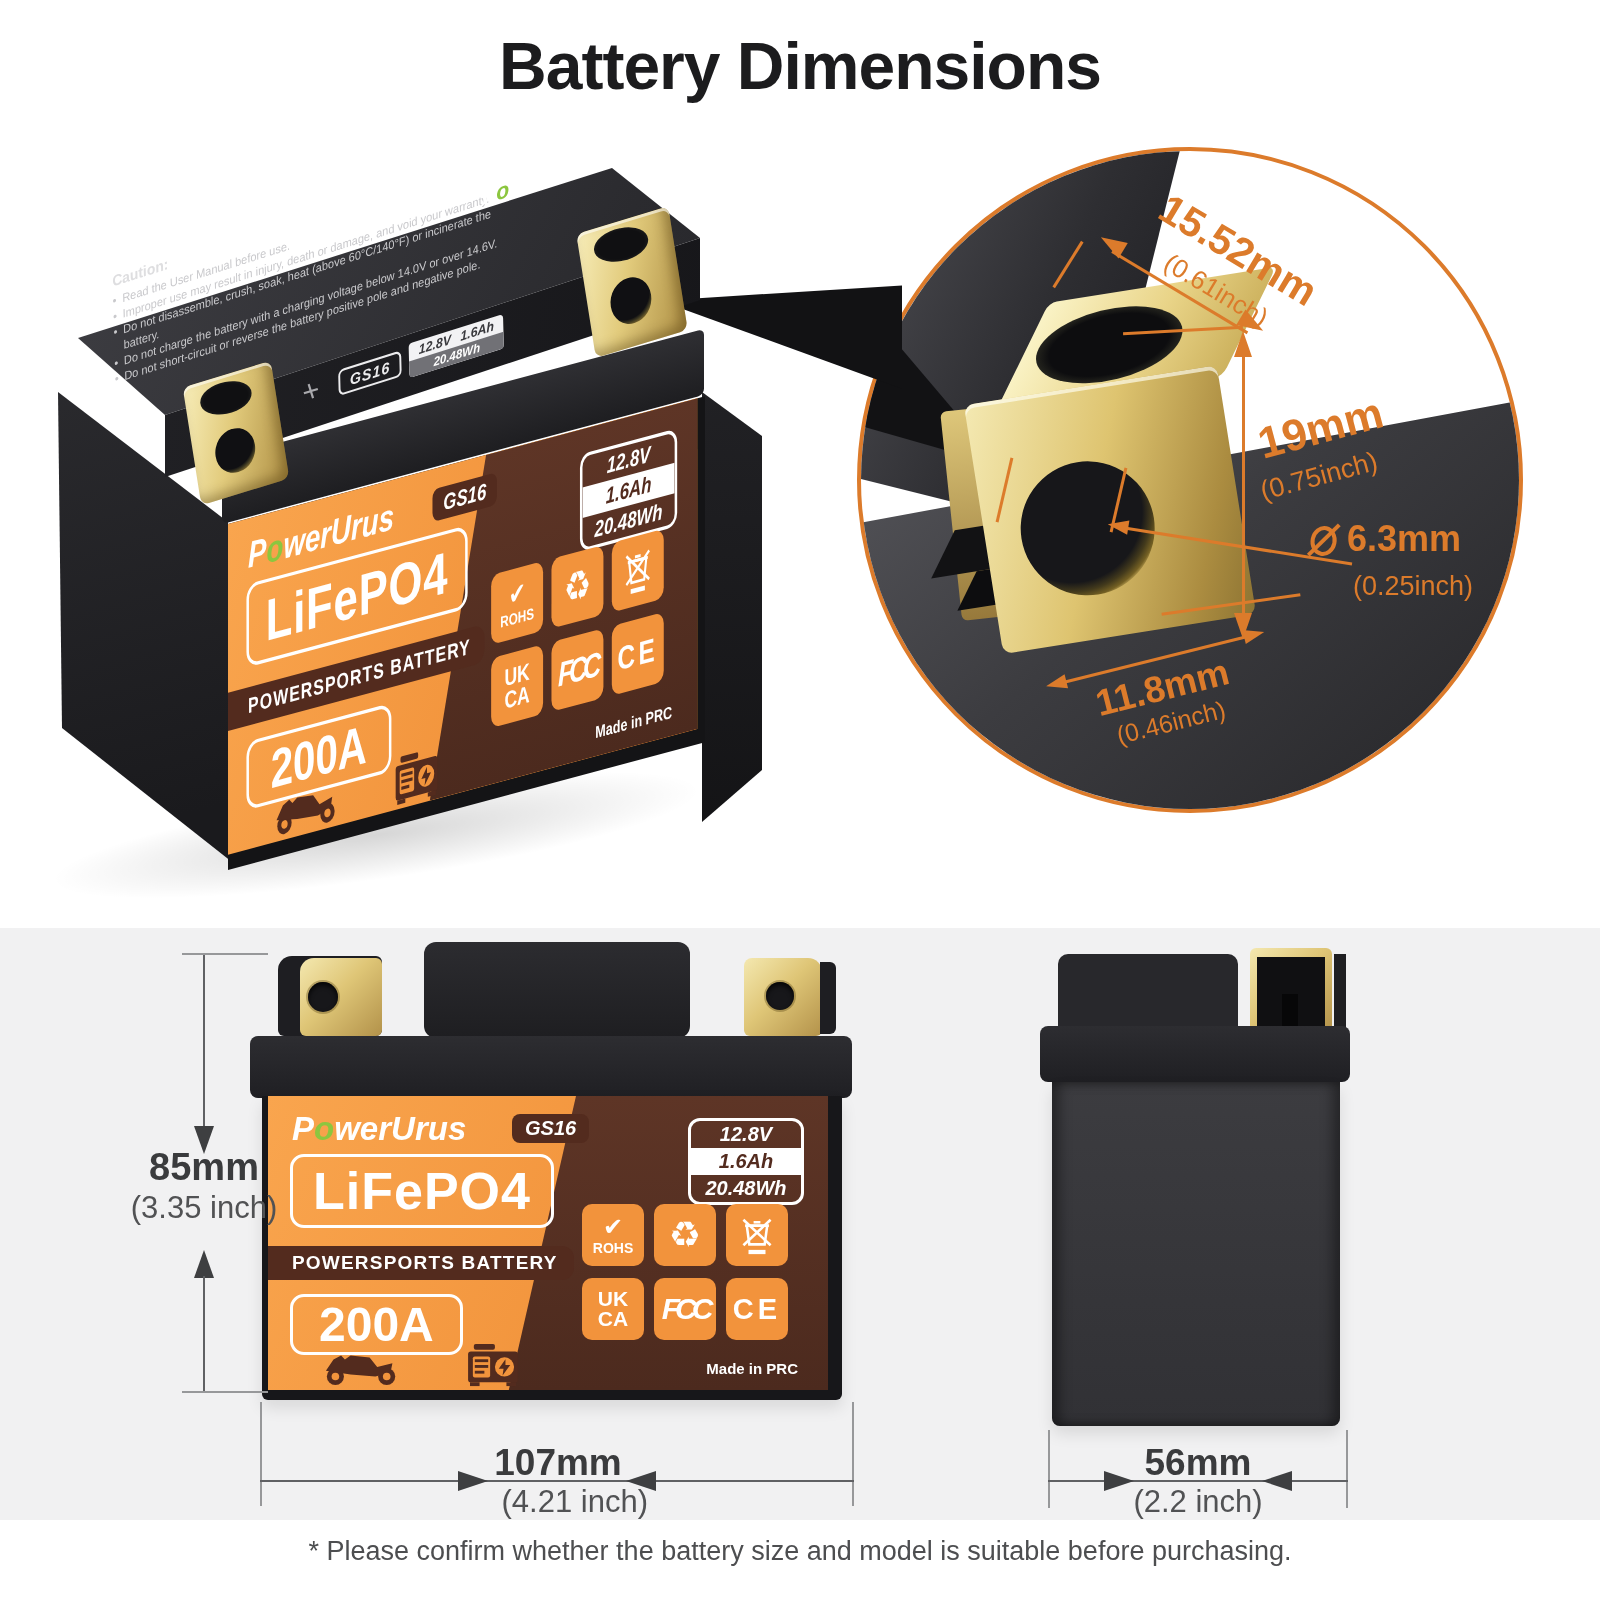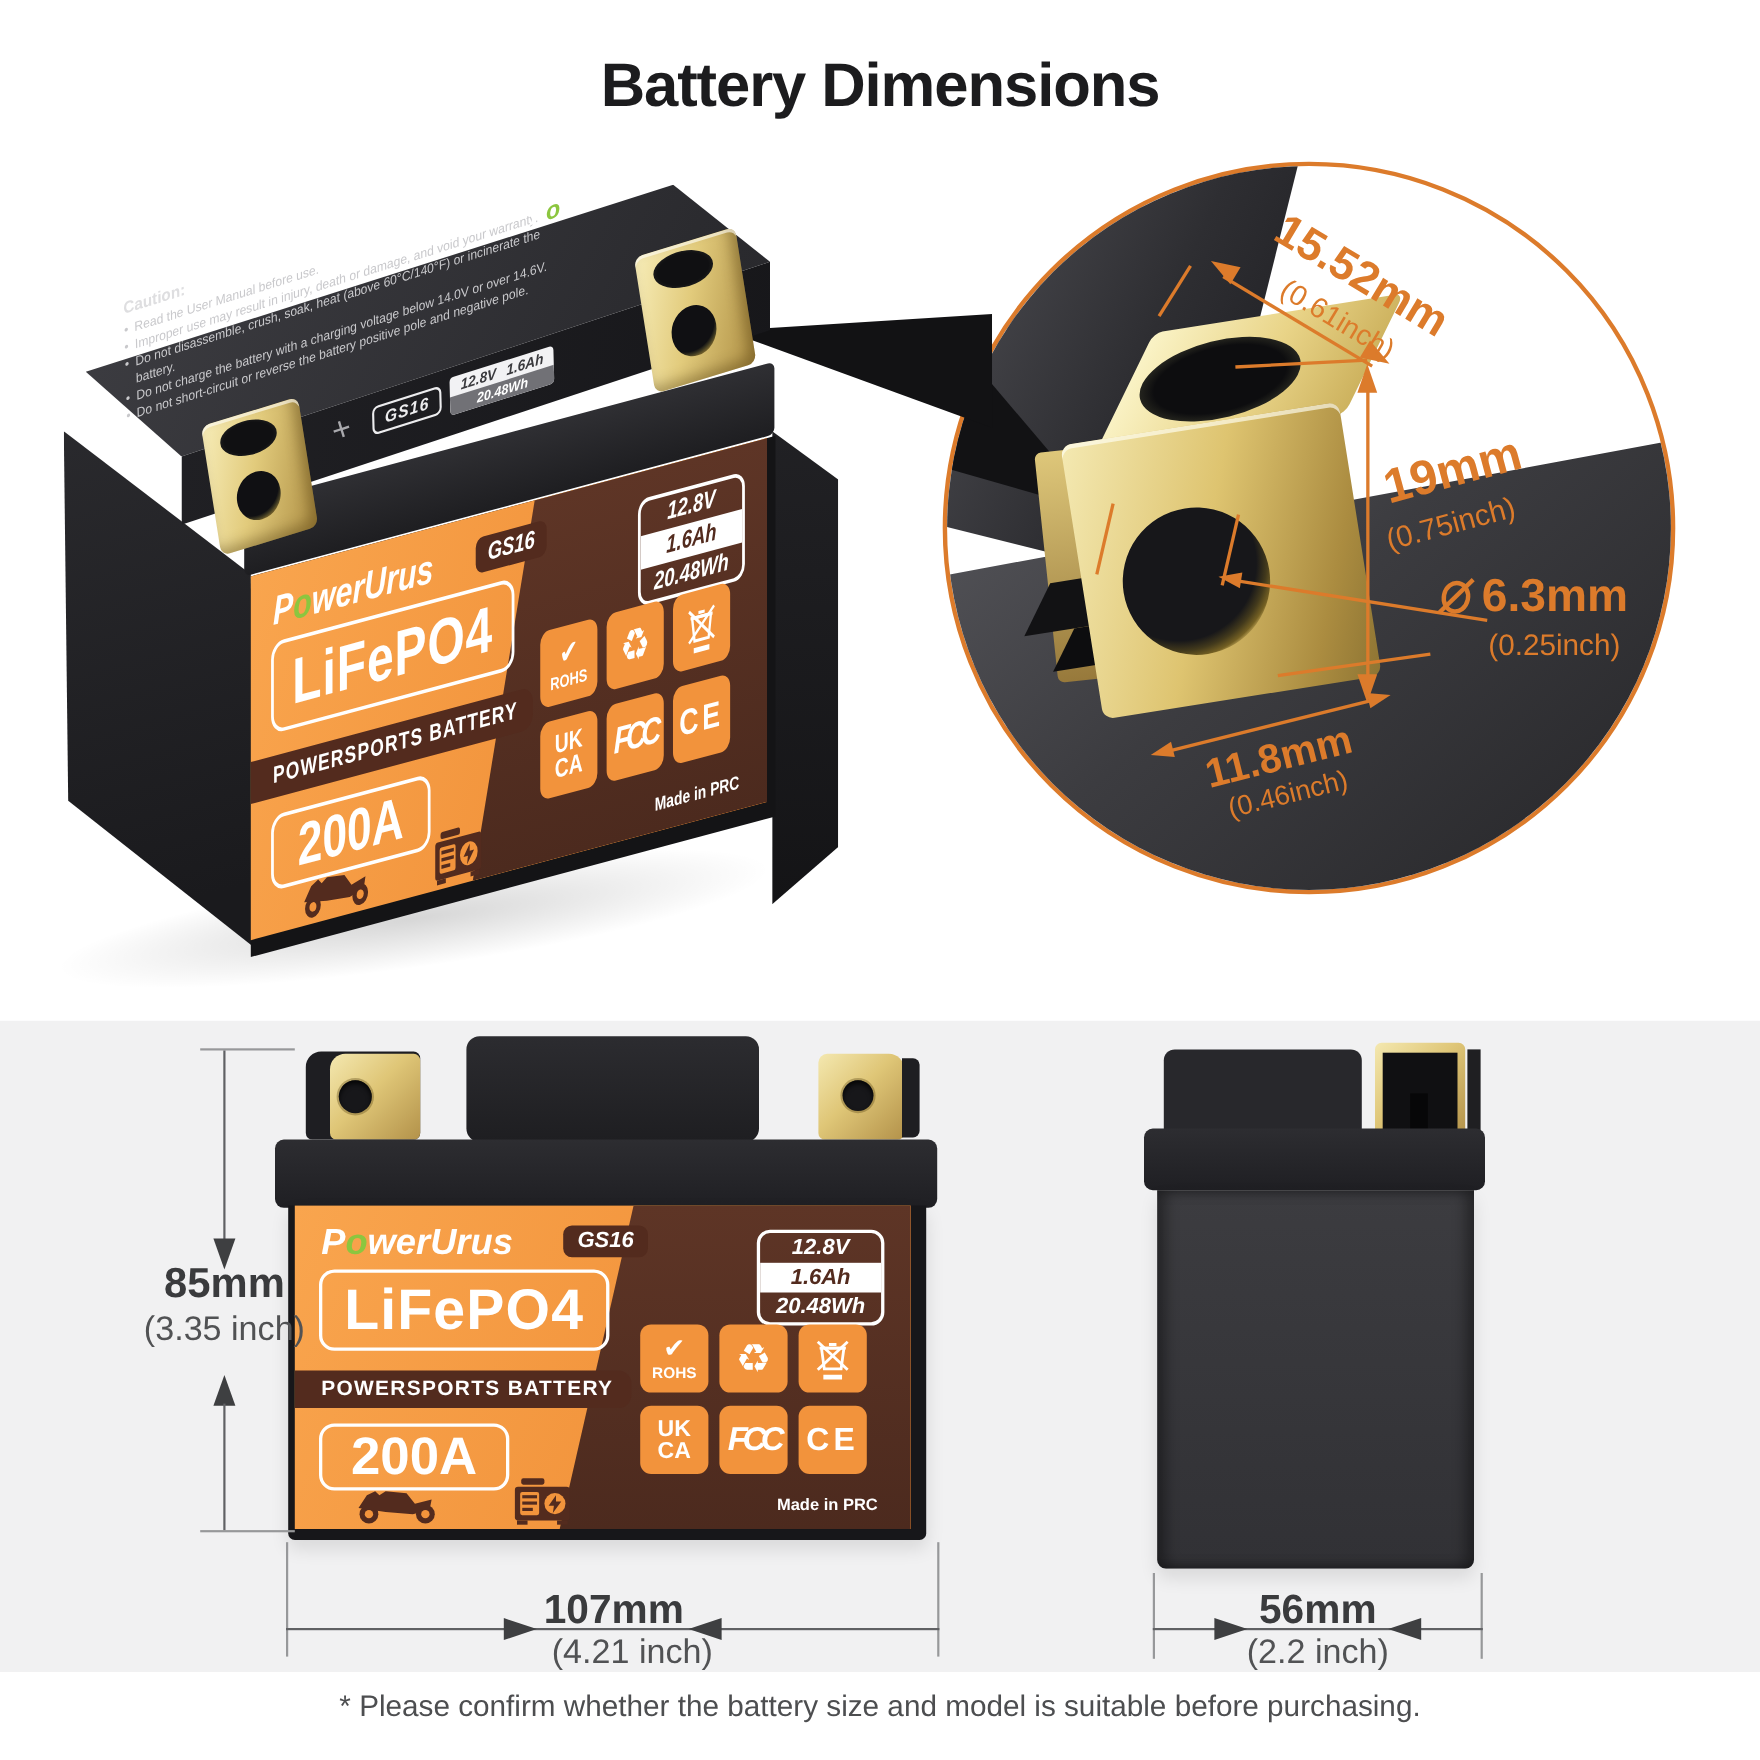--- a/index.html
+++ b/index.html
@@ -1,21 +1,21 @@
 <!DOCTYPE html>
 <html><head>
 <meta charset="utf-8">
 <style>
   html,body { margin:0; padding:0; background:#e9e9eb; }
   .page { position:relative; width:1600px; height:1600px; background:#ffffff; overflow:hidden;
           font-family:"Liberation Sans", sans-serif; color:#1d1d1f; }
 
   
-  .title { position:absolute; left:0; top:44px; width:100%; text-align:center;
-           font-size:56px; font-weight:bold; letter-spacing:-1px; color:#1c1c1e; }
+  .title { position:absolute; left:0; top:28px; width:100%; text-align:center;
+           font-size:66px; font-weight:bold; letter-spacing:-1px; color:#1c1c1e; }
 
   
   .gray-panel { position:absolute; left:0; top:928px; width:1600px; height:592px; background:#f1f1f2; }
 
   
   .banner { position:absolute; left:1014px; top:852px; width:518px; height:80px;
             background:#e8872d; clip-path:polygon(36px 0,478px 0,518px 80px,0 80px); z-index:5; }
   .banner::after { content:""; position:absolute; right:0; top:0; width:80px; height:80px;
             background:#b8691d; clip-path:polygon(48% 0,100% 100%,18% 100%); }
   .banner-text { position:absolute; left:0; top:0; width:100%; height:80px; line-height:80px;
@@ -350,21 +350,21 @@
       <div class="an-vline" style="left:256px;top:316px;height:66px;transform:rotate(13deg);"></div>
       <div class="an-line" style="left:254px;top:374px;width:240px;height:2.5px;transform:rotate(9deg);transform-origin:0 50%;"></div>
       <div class="otri otri-left" style="left:244px;top:366px;transform:rotate(9deg) scale(.8);"></div>
       <div style="position:absolute;left:448px;top:366px;display:flex;align-items:center;gap:8px;">
         <svg viewBox="0 0 30 42" width="30" height="44" style="transform:rotate(12deg);">
             <g stroke="#dc7b2b" stroke-width="4" fill="none">
               <ellipse cx="15" cy="23" rx="11" ry="13"></ellipse>
               <path d="M3 40 L27 4"></path>
             </g>
           </svg>
-        <span class="an-value" style="font-size:42px;">6.3mm</span>
+        <span class="an-value" style="font-size:36px;">6.3mm</span>
       </div>
       <div class="an-inch" style="position:absolute;left:492px;top:420px;font-size:27px;">(0.25inch)</div>
     </div>
 
     <div class="an" style="left:196px;top:500px;width:214px;transform:rotate(-14deg);text-align:center;">
       <div style="position:relative;height:16px;">
         <div class="an-line" style="left:14px;right:14px;top:6px;width:186px;"></div>
         <div class="otri otri-left" style="left:-8px;top:-2px;transform:scale(.8);"></div>
         <div class="otri otri-right" style="right:-8px;top:-2px;transform:scale(.8);"></div>
       </div>

